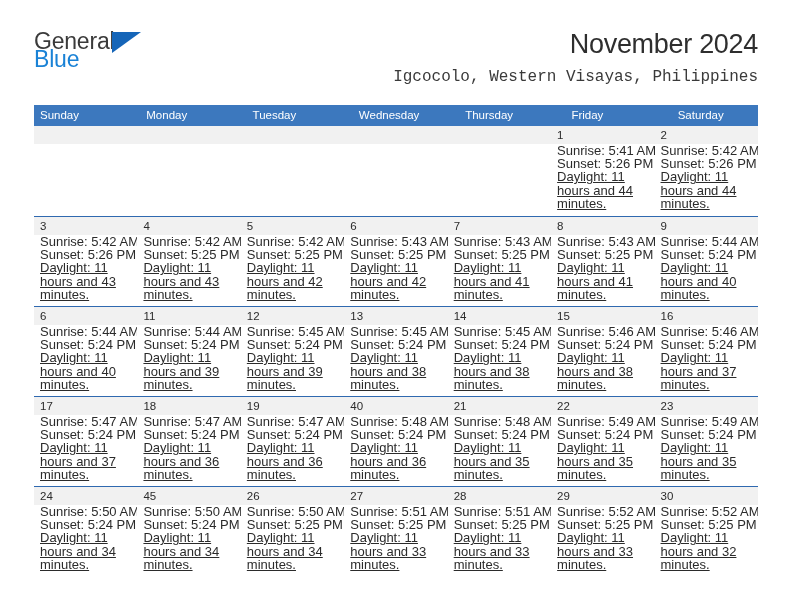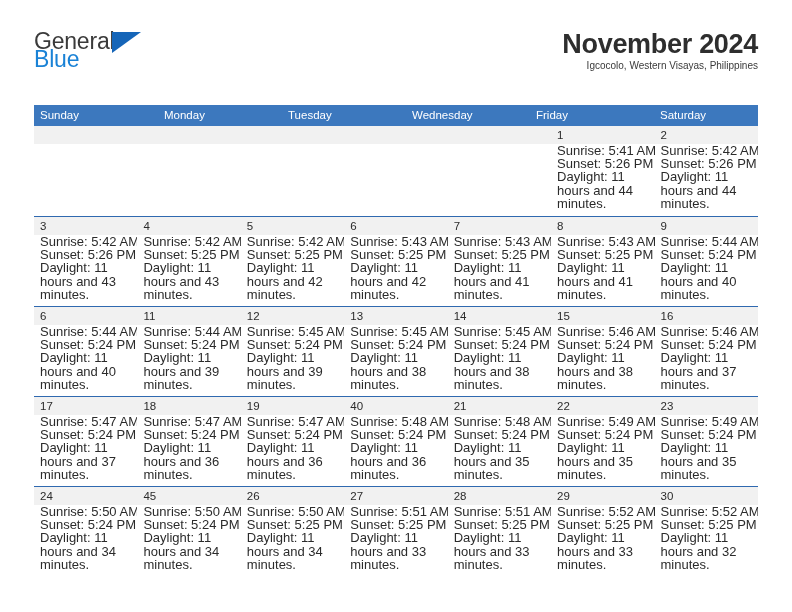--- a/index.html
+++ b/index.html
@@ -45,30 +45,31 @@
     margin-top: -5px;
     letter-spacing: -0.2px;
   }
   .title-wrap {
     position: absolute;
     right: 34px; top: 28px;
     text-align: right;
   }
   .cal-title {
     font-size: 27px;
-    font-weight: bold;
+    font-weight: normal;
     color: #2e2e2e;
     line-height: 1.2;
     letter-spacing: -0.3px;
   }
   .cal-subtitle {
-    font-size: 10px;
+    font-size: 16px;
     color: #3a3a3a;
-    margin-top: 0;
+    margin-top: 8px;
     line-height: 1.2;
+    font-family: Liberation Mono, monospace;
   }
 
   
   .calendar {
     position: absolute;
     left: 34px; top: 105px;
     width: 724px;
   }
   .weekdays {
     display: flex;
@@ -110,21 +111,21 @@
     padding-left: 6px;
     display: block;
   }
   .detail {
     padding: 0 7px 0 6px;
     font-size: 13px;
     line-height: 13.2px;
     color: #2b2b2b;
   }
   .detail div { white-space: nowrap; }
-  .detail .daylight { white-space: normal; }
+  .detail .daylight { white-space: normal; text-decoration: underline; }
 </style>
 </head>
 <body>
 
 <div class="page">
 
   <div class="top">
 
     <div class="logo">
       <span class="logo-general">General</span><span class="logo-tri"></span>
@@ -138,20 +139,21 @@
 
   </div>
 
   <div class="calendar">
 
     <div class="weekdays">
       <div class="weekday">Sunday</div>
       <div class="weekday">Monday</div>
       <div class="weekday">Tuesday</div>
       <div class="weekday">Wednesday</div>
+      <div class="weekday">Thursday</div>
       <div class="weekday">Friday</div>
       <div class="weekday">Saturday</div>
     </div>
 
     <div id="weeks-container">
         <div class="week first">
           <div class="cell empty">
             <div class="daynum-band">
               <span class="daynum"></span>
             </div>

